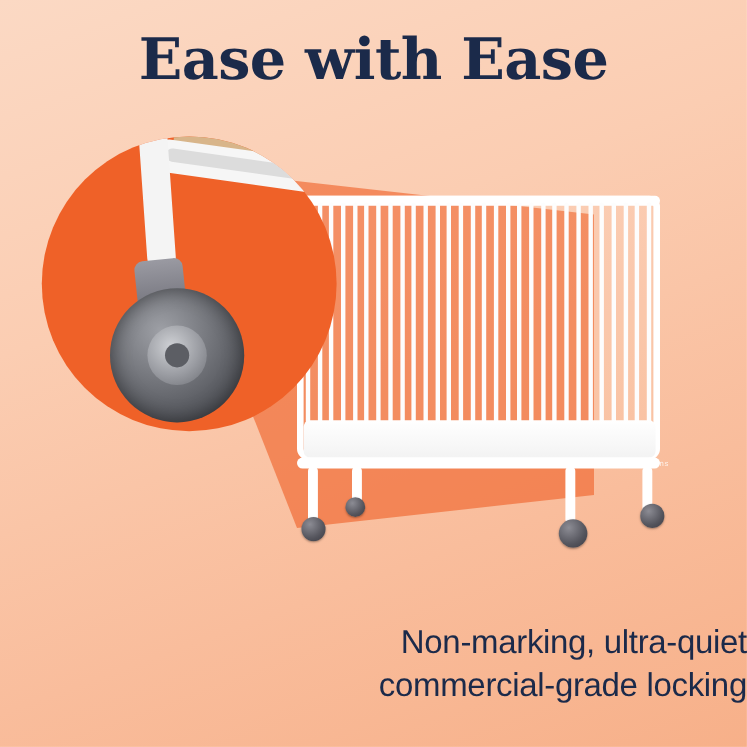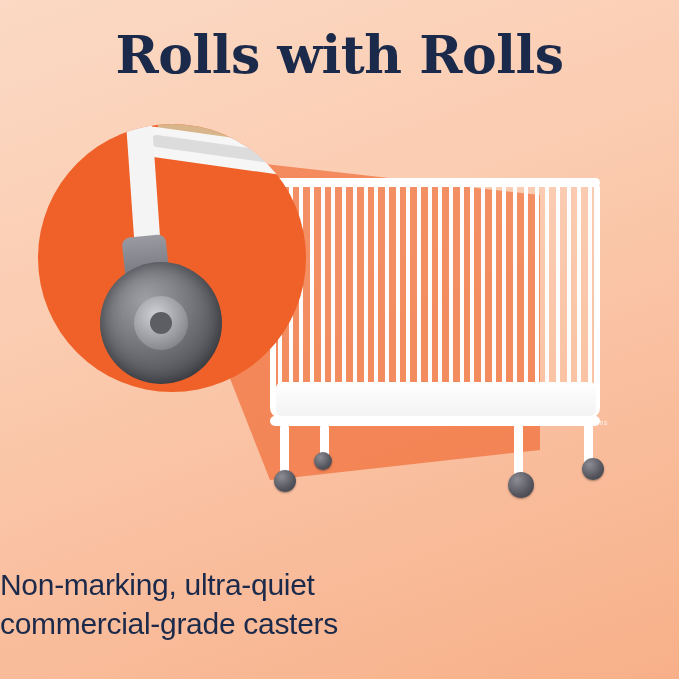--- a/index.html
+++ b/index.html
@@ -34,21 +34,21 @@
     color: #1b2a4a;
     line-height: 1.1;
   }
 
   
   .caption {
     position: absolute;
     bottom: 36px;
     left: 0;
     width: 679px;
-    text-align: left;
+    text-align: right;
     color: #1b2a4a;
     font-size: 30px;
     line-height: 1.28;
     letter-spacing: -0.3px;
   }
   .caption div { white-space: nowrap; }
 
   
   .stage {
     position: absolute;
@@ -247,21 +247,21 @@
     font-size: 7px;
     color: rgba(255,255,255,0.8);
     letter-spacing: 0.5px;
   }
 </style>
 </head>
 <body>
 
 <div id="poster">
 
-  <div class="headline">Rolls with Rolls</div>
+  <div class="headline">Ease with Ease</div>
 
   <div class="stage">
 
     <svg class="beam" viewBox="0 0 420 380">
       <polygon points="20,30 420,75 420,330 150,360" fill="#ef6128" opacity="0.62"></polygon>
     </svg>
 
     <div class="crib">
       <div class="crib-frame"></div>
       <div class="crib-top-rail"></div>
@@ -318,16 +318,16 @@
       <div class="mag-fork"></div>
       <div class="mag-wheel"></div>
       <div class="mag-hub"></div>
       <div class="mag-hub-center"></div>
     </div>
 
   </div>
 
   <div class="caption">
     <div>Non-marking, ultra-quiet</div>
-    <div>commercial-grade casters</div>
+    <div>commercial-grade locking</div>
   </div>
 
 </div>
 
 </body></html>

